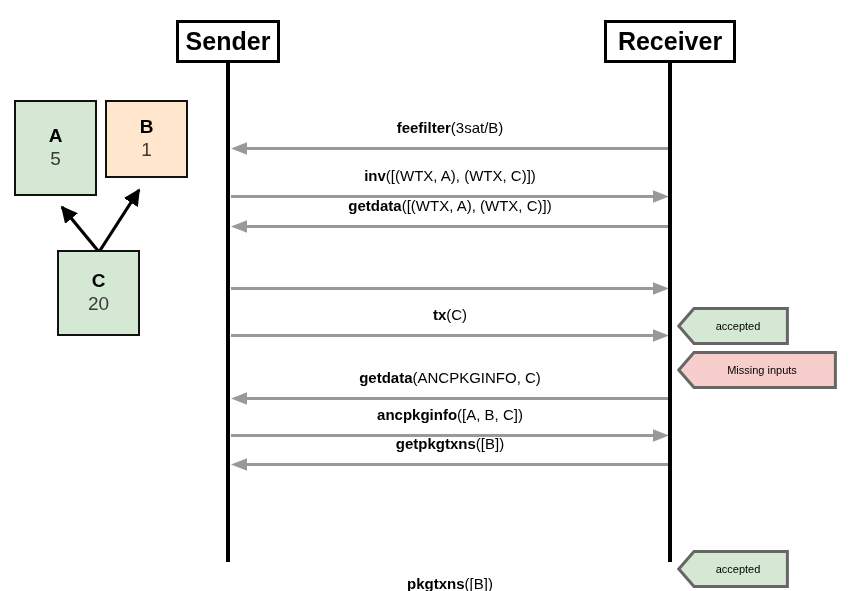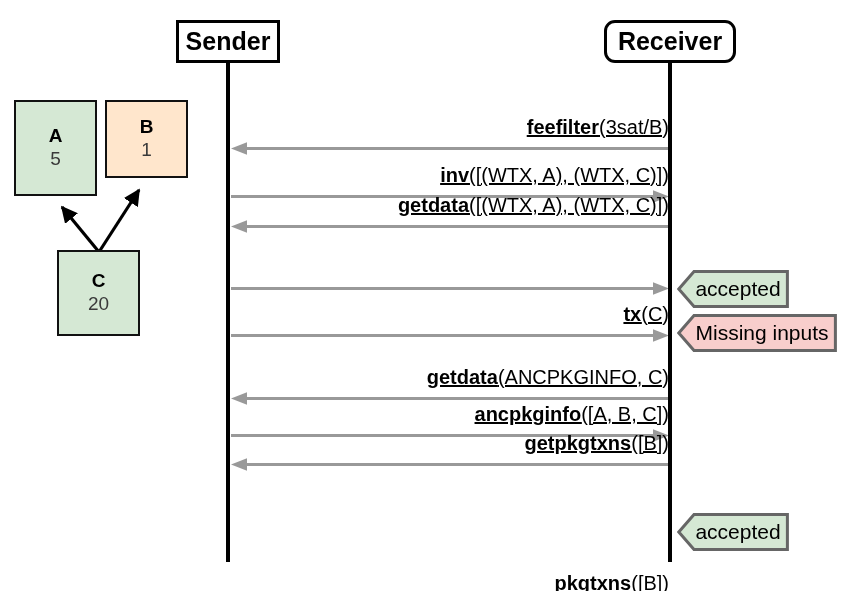--- a/index.html
+++ b/index.html
@@ -21,62 +21,62 @@
     background: #ffffff;
     display: flex;
     align-items: center;
     justify-content: center;
     font-weight: bold;
     font-size: 25px;
     color: #000000;
     z-index: 6;
   }
   #actor-sender { left: 176px; top: 20px; width: 104px; height: 43px; }
-  #actor-receiver { left: 604px; top: 20px; width: 132px; height: 43px; border-radius: 11px; }
+  #actor-receiver { left: 604px; top: 20px; width: 132px; height: 43px; }
 
   
   .lifeline {
     position: absolute;
     width: 4px;
     background: #000000;
     z-index: 5;
   }
   #lifeline-sender { left: 226px; top: 63px; height: 499px; }
   #lifeline-receiver { left: 668px; top: 63px; height: 499px; }
 
   
   .message { position: absolute; left: 231px; width: 438px; height: 44px; }
   .msg-label {
     position: absolute;
     left: 0; top: 0;
     width: 100%;
-    text-align: right;
-    font-size: 20px;
+    text-align: center;
+    font-size: 15px;
     color: #000000;
     white-space: nowrap;
     line-height: 19px;
-    text-decoration: underline;
   }
   .msg-label b { font-weight: bold; }
   .msg-label span.args { font-weight: normal; }
   .msg-arrow { position: absolute; left: 0; top: 24px; width: 100%; height: 13px; }
 
   
   .verdict {
     position: absolute;
     height: 38px;
     display: flex;
     align-items: center;
     justify-content: center;
-    font-size: 21px;
+    font-size: 11px;
     color: #000000;
     white-space: nowrap;
     padding-left: 16px;
     padding-right: 6px;
     z-index: 7;
+    margin-top: 37px;
   }
   .verdict-shape {
     position: absolute;
     left: 0; top: 0;
     width: 100%; height: 100%;
     z-index: -1;
   }
 
   
   .txbox {

